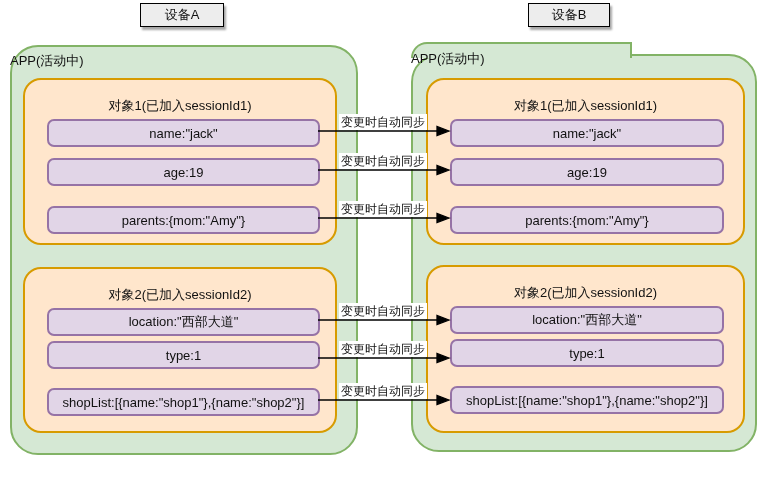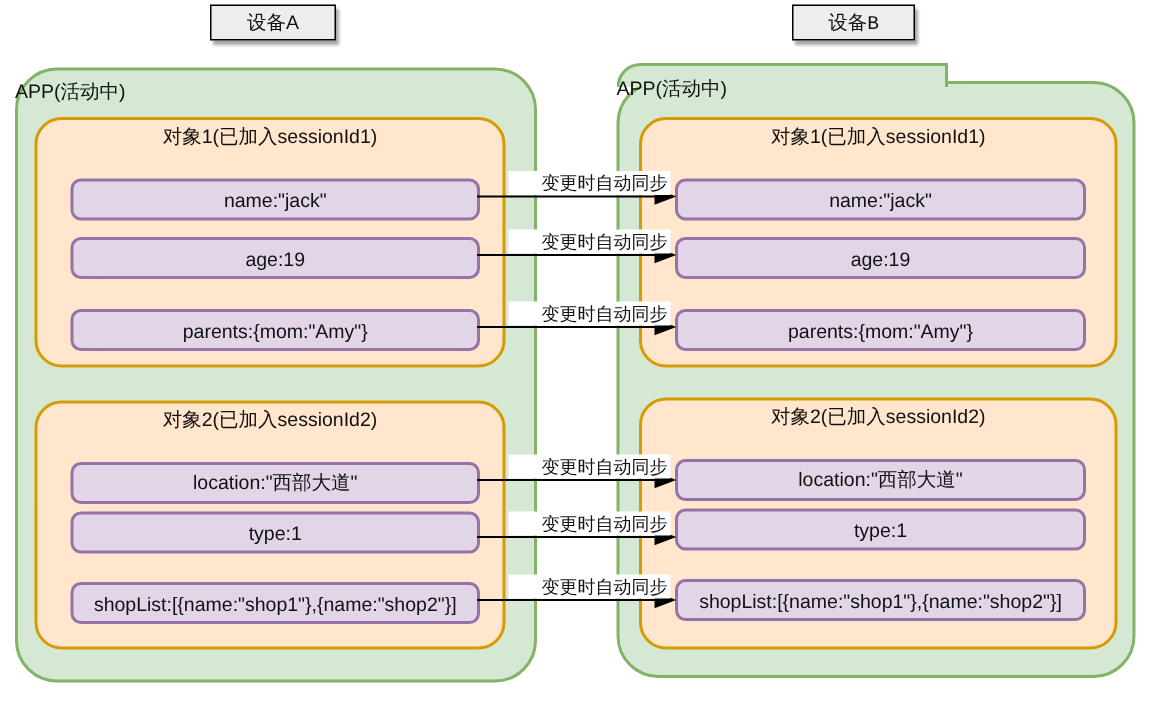--- a/index.html
+++ b/index.html
@@ -7,21 +7,21 @@
   .canvas{position:relative;width:783px;height:481px;background:#fff;overflow:hidden;}
 
   .device-label{
     position:absolute;top:3px;height:24px;box-sizing:border-box;
     background:#ededed;border:1px solid #000;
     box-shadow:2px 3px 2px rgba(0,0,0,0.35);
     display:flex;align-items:center;justify-content:center;
     font-size:13px;
   }
   .device-a{left:128px;width:84px;margin-left:12px;}
-  .device-b{left:528px;width:82px;font-family:Liberation Mono, monospace;}
+  .device-b{left:528px;width:82px;}
 
   .green-box{
     position:absolute;box-sizing:border-box;
     background:#d5e8d4;border:2px solid #82b366;border-radius:28px;
   }
   .green-a{left:10px;top:45px;width:348px;height:410px;}
   .green-b{left:411px;top:54px;width:346px;height:398px;z-index:1;}
   .stack-patch{
     position:absolute;left:411px;top:42px;width:221px;height:16px;box-sizing:border-box;
     background:#d5e8d4;border:2px solid #82b366;border-bottom:none;
@@ -40,39 +40,39 @@
   }
   .orange-a1{left:23px;top:78px;width:314px;height:167px;}
   .orange-a2{left:23px;top:267px;width:314px;height:166px;}
   .orange-b1{left:426px;top:78px;width:319px;height:167px;}
   .orange-b2{left:426px;top:265px;width:319px;height:168px;}
 
   .object-title{
     position:absolute;height:18px;line-height:18px;width:100%;left:0;
     text-align:center;font-size:13px;
   }
-  .t1{top:2px;}
+  .t1{top:17px;}
 
   .field-bar{
     position:absolute;box-sizing:border-box;height:28px;
     background:#e1d5e7;border:2px solid #9673a6;border-radius:7px;
     display:flex;align-items:center;justify-content:center;
     font-size:13px;white-space:nowrap;overflow:hidden;
   }
   .bars-a .field-bar{left:22px;width:273px;}
   .bars-b .field-bar{left:22px;width:274px;}
   
   .f1a{top:39px;} .f2a{top:78px;} .f3a{top:126px;}
   .f1b{top:39px;} .f2b{top:72px;} .f3b{top:119px;}
 
   .arrows-svg{position:absolute;left:0;top:0;z-index:5;pointer-events:none;}
 
   .sync-label{
     position:absolute;left:339px;width:88px;height:16px;line-height:16px;
-    background:#ffffff;text-align:center;font-size:12px;z-index:6;white-space:nowrap;padding-left:20px;
+    background:#ffffff;text-align:center;font-size:12px;z-index:6;white-space:nowrap;
   }
 </style>
 </head>
 <body>
 
 <div class="canvas">
 
   <div class="device-label device-a">
     <span>设备A</span>
   </div>

